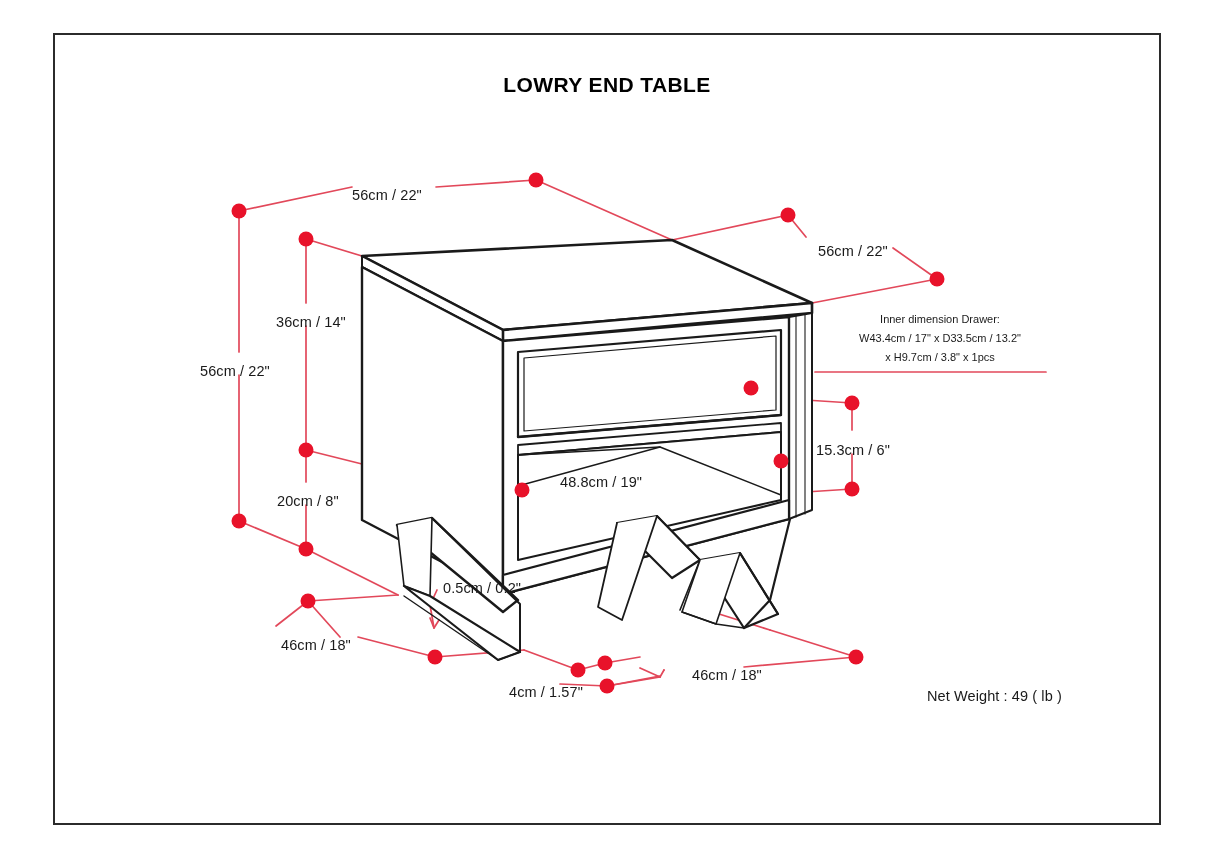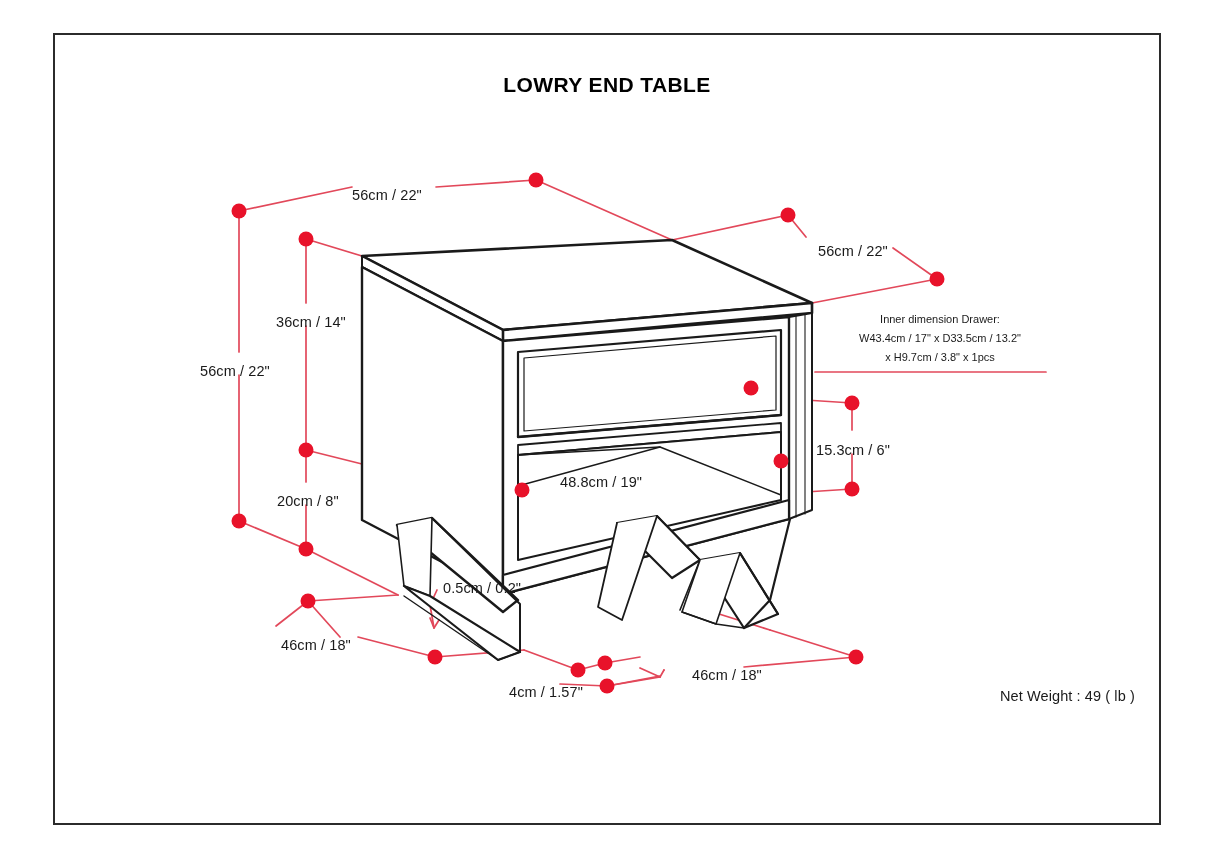--- a/index.html
+++ b/index.html
@@ -219,15 +219,15 @@
       <div class="dim-label" style="left: 692px; top: 667px;">46cm / 18"</div>
       <div class="dim-label" style="left: 509px; top: 684px;">4cm / 1.57"</div>
     </div>
 
   <div class="note-block" id="inner-dimension-note" style="left: 780px; top: 310px; width: 320px;">
     <div>Inner dimension Drawer:</div>
     <div>W43.4cm / 17" x D33.5cm / 13.2"</div>
     <div>x H9.7cm / 3.8" x 1pcs</div>
   </div>
 
-  <div class="dim-label" id="net-weight-label" style="left: 1000px; top: 688px;">Net Weight : 49 ( lb )</div>
+  <div class="dim-label" id="net-weight-label" style="left: 927px; top: 688px;">Net Weight : 49 ( lb )</div>
 
 </div>
 
 </body></html>

